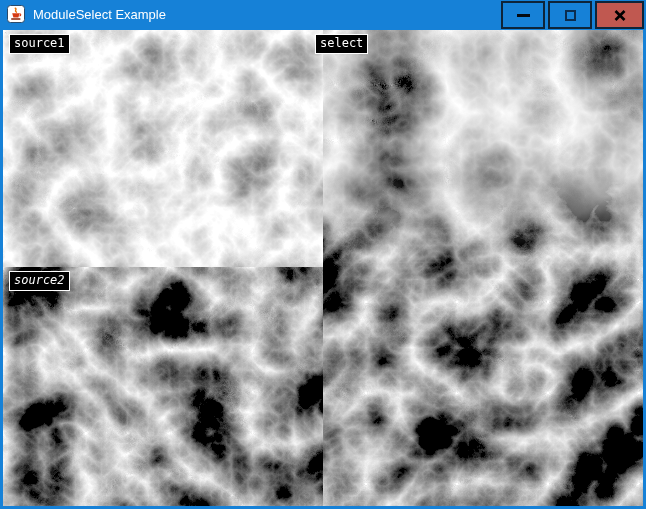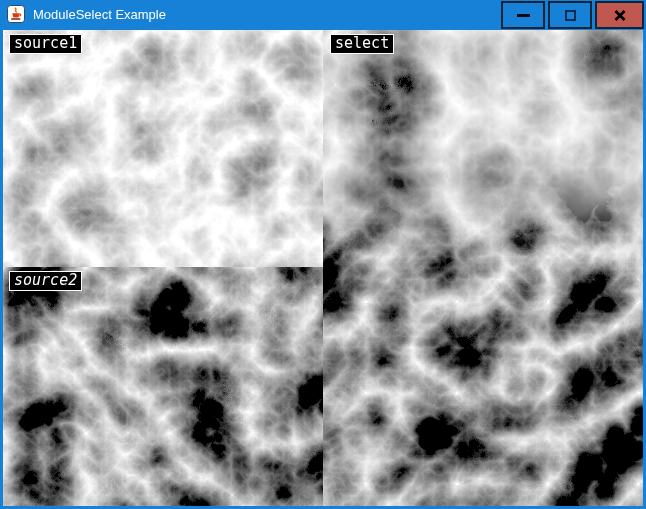--- a/index.html
+++ b/index.html
@@ -32,24 +32,24 @@
              background:#7a7a7a; overflow:hidden; }
   .tex { position:absolute; display:block; }
   .tex-base   { left:0; top:0; }
   .tex-ridge  { left:0; top:0; }
   .tex-src1   { left:0; top:0; }
   .tex-src2   { left:0; top:237px; }
 
   
   .tag { position:absolute; background:#000000; color:#ffffff;
          border:1px solid #ffffff; padding:2px 4px 3px 4px;
-         font-family:"DejaVu Sans Mono", monospace; font-size:15px;
+         font-family:"DejaVu Sans Mono", monospace; font-size:12px;
          line-height:13px; white-space:nowrap; }
   .tag-source1 { left:6px;   top:4px; }
-  .tag-select  { left:327px; top:4px; }
+  .tag-select  { left:312px; top:4px; }
   .tag-source2 { left:6px;   top:241px;font-style:italic; }
 </style>
 </head>
 <body>
 
 <svg width="0" height="0" style="position:absolute" aria-hidden="true">
   <defs>
     <filter id="cloudA" x="0%" y="0%" width="100%" height="100%">
       <feTurbulence type="turbulence" baseFrequency="0.014" numOctaves="5" seed="7"></feTurbulence>
       <feColorMatrix type="matrix" values="1 0 0 0 0  1 0 0 0 0  1 0 0 0 0  0 0 0 0 1"></feColorMatrix>

